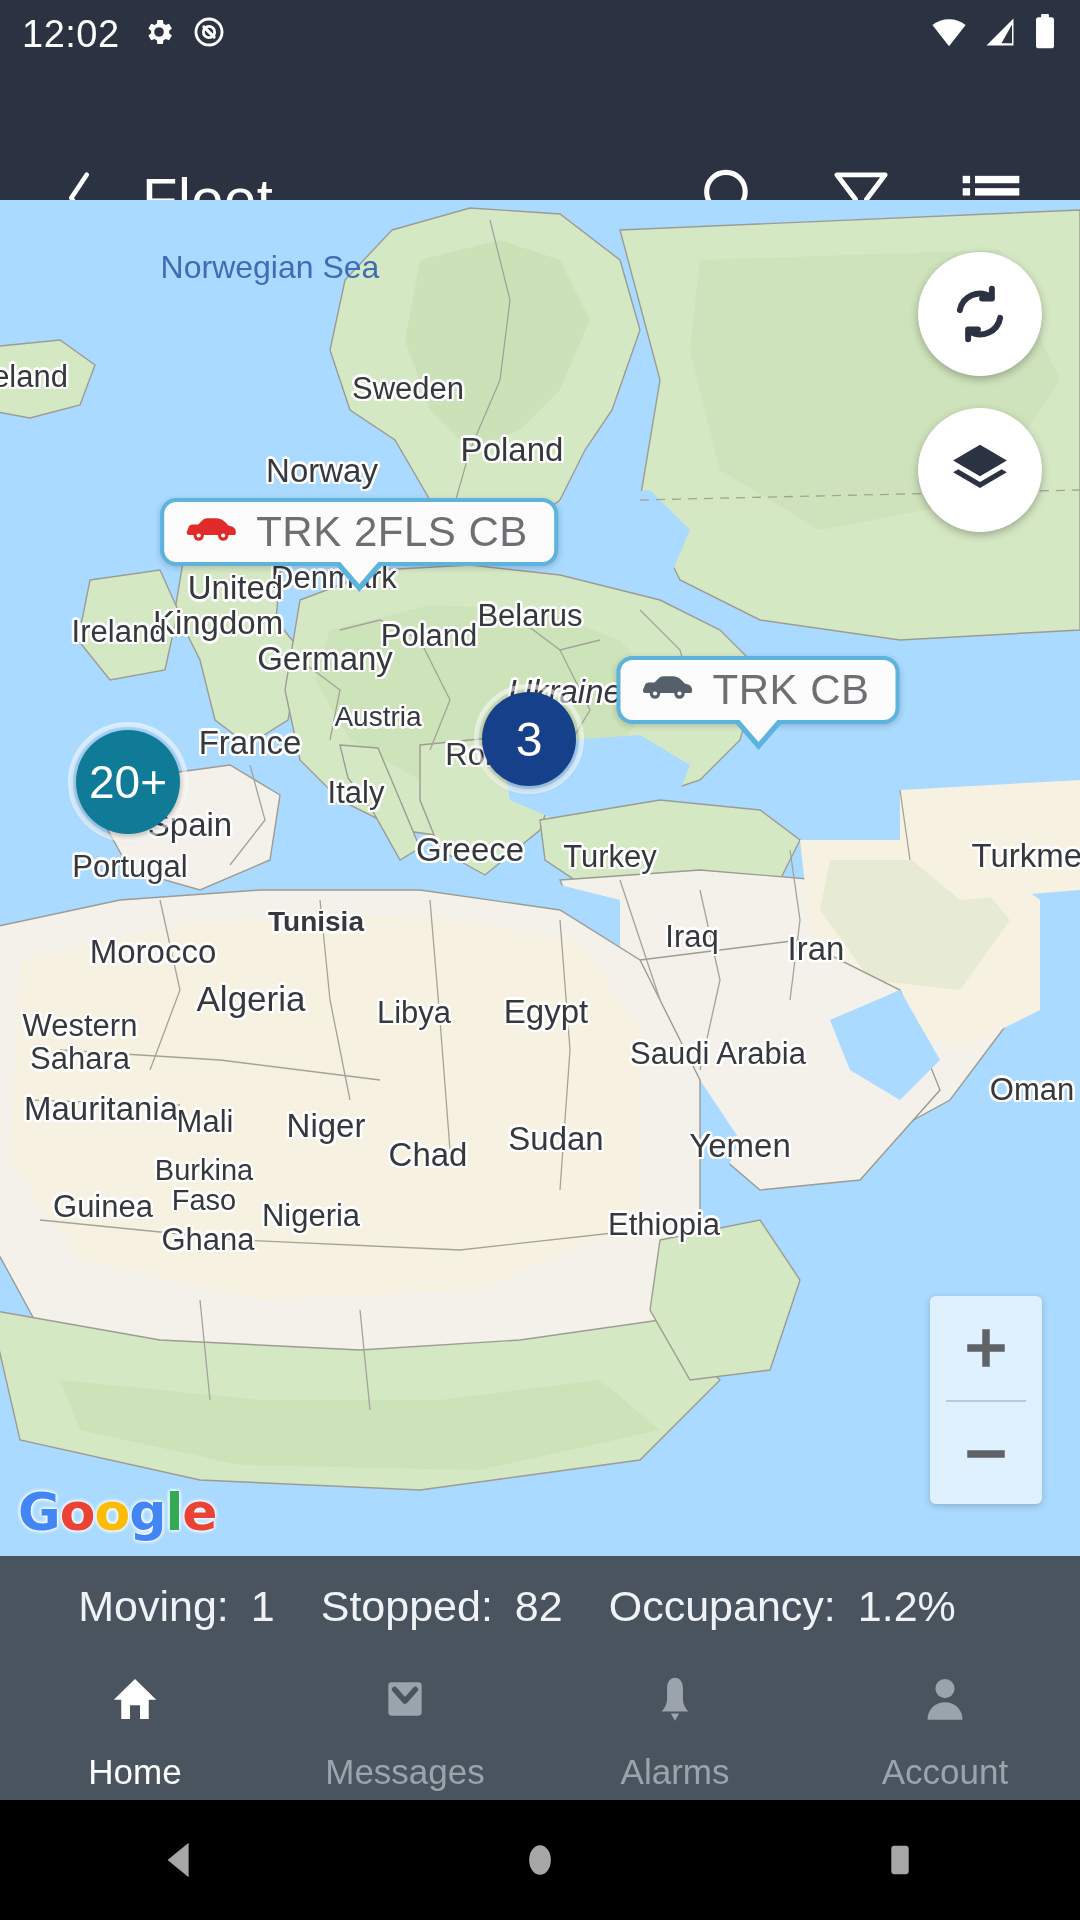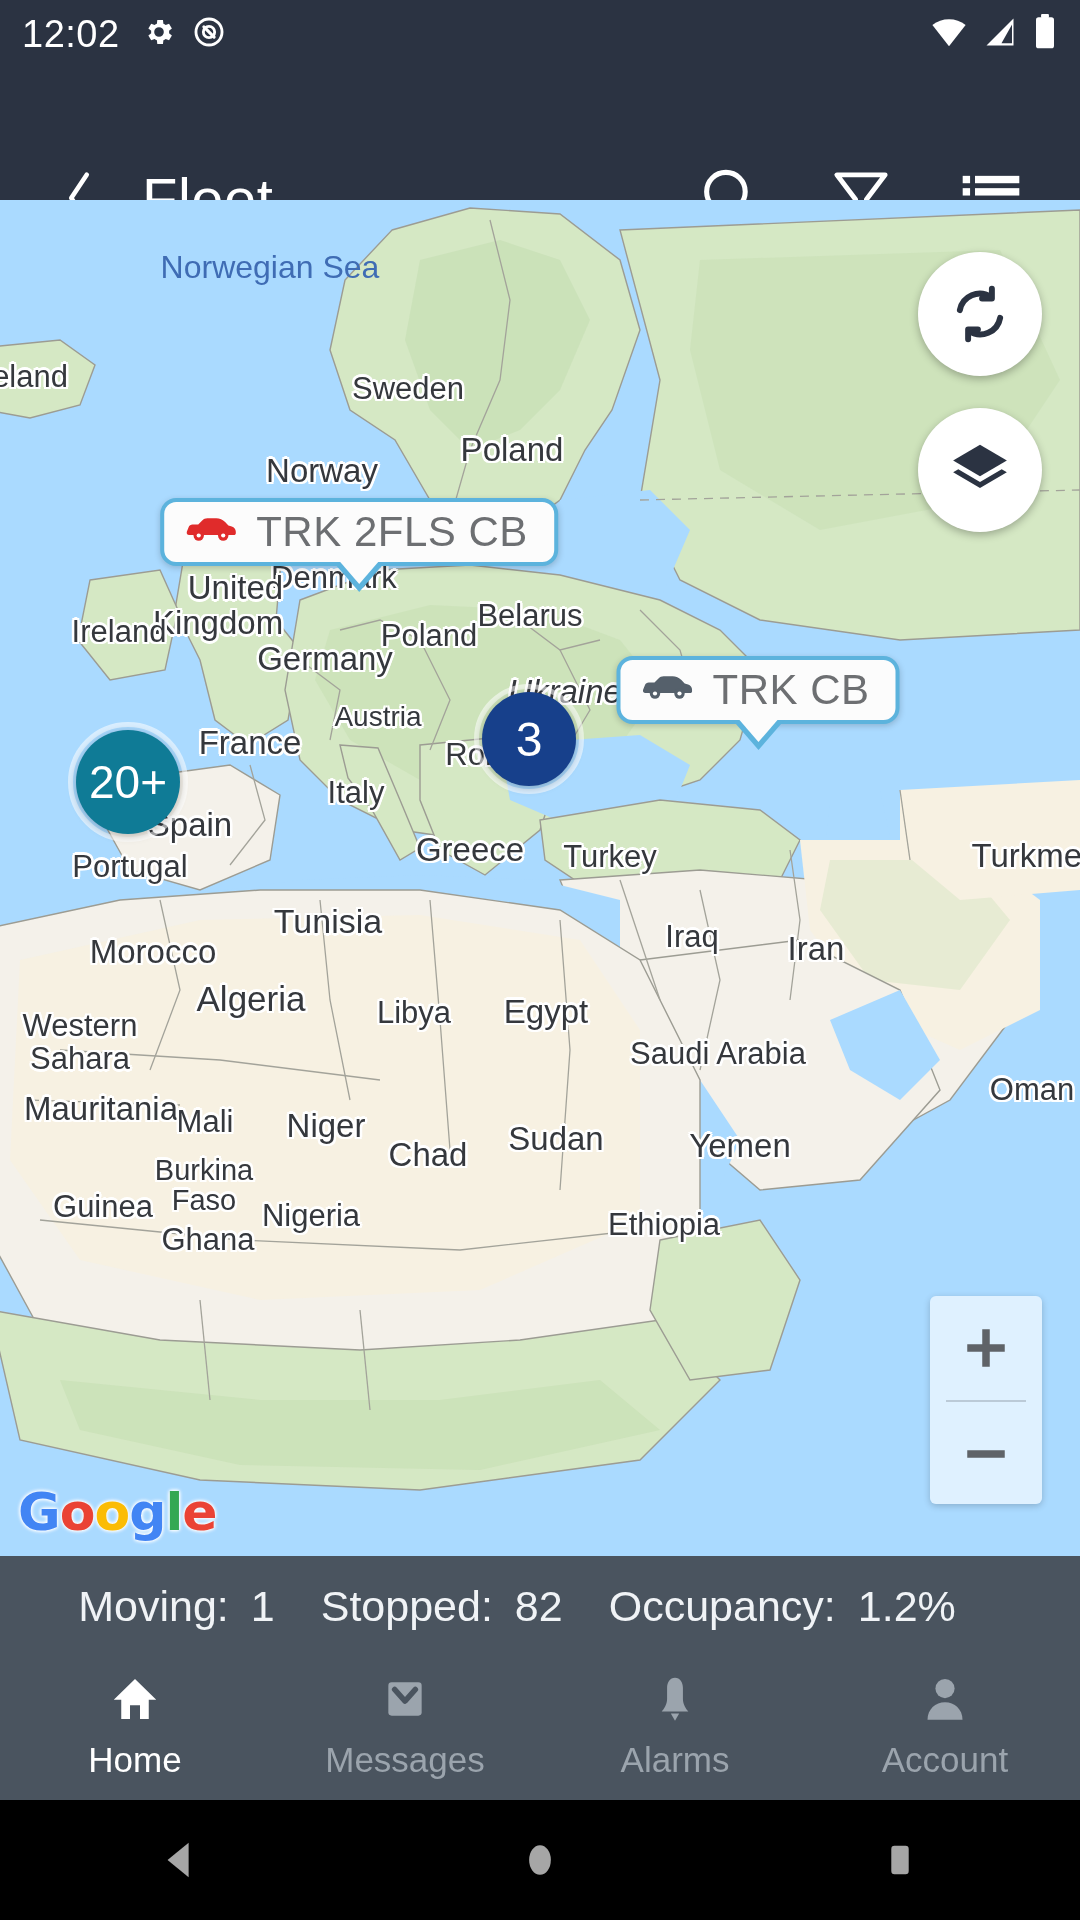--- a/index.html
+++ b/index.html
@@ -123,21 +123,21 @@
   .stat-label{ font-size:43px; font-weight:400; }
   .stat-value{ font-size:43px; font-weight:400; margin-left:22px; margin-right:46px; }
 
   
   .bottomnav{
     position:absolute; left:0; top:1656px; width:1080px; height:144px;
     background:#4a545f; display:flex; align-items:flex-start;
   }
   .navitem{
     flex:1; display:flex; flex-direction:column; align-items:center;
-    padding-top:18px; gap:12px;
+    padding-top:18px; gap:24px;
   }
   .navlabel{ font-size:35px; }
   .navitem.active .navlabel{ color:#ffffff; }
   .navitem.inactive .navlabel{ color:#9ba4ad; }
 
   
   .androidnav{
     position:absolute; left:0; top:1800px; width:1080px; height:120px;
     background:#000; display:flex; align-items:center;
   }
@@ -335,21 +335,21 @@
         <div class="mlabel" style="left: 565px; top: 492px; font-size: 33px; font-style: italic;">Ukraine</div>
         <div class="mlabel" style="left: 378px; top: 517px; font-size: 28px;">Austria</div>
         <div class="mlabel" style="left: 250px; top: 543px; font-size: 33px;">France</div>
         <div class="mlabel" style="left: 478px; top: 555px; font-size: 31px;">Rom</div>
         <div class="mlabel" style="left: 356px; top: 593px; font-size: 31px;">Italy</div>
         <div class="mlabel" style="left: 190px; top: 625px; font-size: 33px;">Spain</div>
         <div class="mlabel" style="left: 470px; top: 650px; font-size: 33px;">Greece</div>
         <div class="mlabel" style="left: 610px; top: 657px; font-size: 31px;">Turkey</div>
         <div class="mlabel" style="left: 1036px; top: 656px; font-size: 33px;">Turkmen</div>
         <div class="mlabel" style="left: 130px; top: 667px; font-size: 31px;">Portugal</div>
-        <div class="mlabel" style="left: 328px; top: 722px; font-size: 34px;">Tunisia</div>
+        <div class="mlabel" style="left: 316px; top: 722px; font-size: 28px; font-weight: bold;">Tunisia</div>
         <div class="mlabel" style="left: 692px; top: 737px; font-size: 31px;">Iraq</div>
         <div class="mlabel" style="left: 816px; top: 749px; font-size: 33px;">Iran</div>
         <div class="mlabel" style="left: 153px; top: 752px; font-size: 33px;">Morocco</div>
         <div class="mlabel" style="left: 251px; top: 799px; font-size: 35px;">Algeria</div>
         <div class="mlabel" style="left: 414px; top: 813px; font-size: 31px;">Libya</div>
         <div class="mlabel" style="left: 546px; top: 812px; font-size: 33px;">Egypt</div>
         <div class="mlabel" style="left: 80px; top: 843px; font-size: 31px;">Western
 Sahara</div>
         <div class="mlabel" style="left: 718px; top: 854px; font-size: 31px;">Saudi Arabia</div>
         <div class="mlabel" style="left: 1032px; top: 890px; font-size: 31px;">Oman</div>

